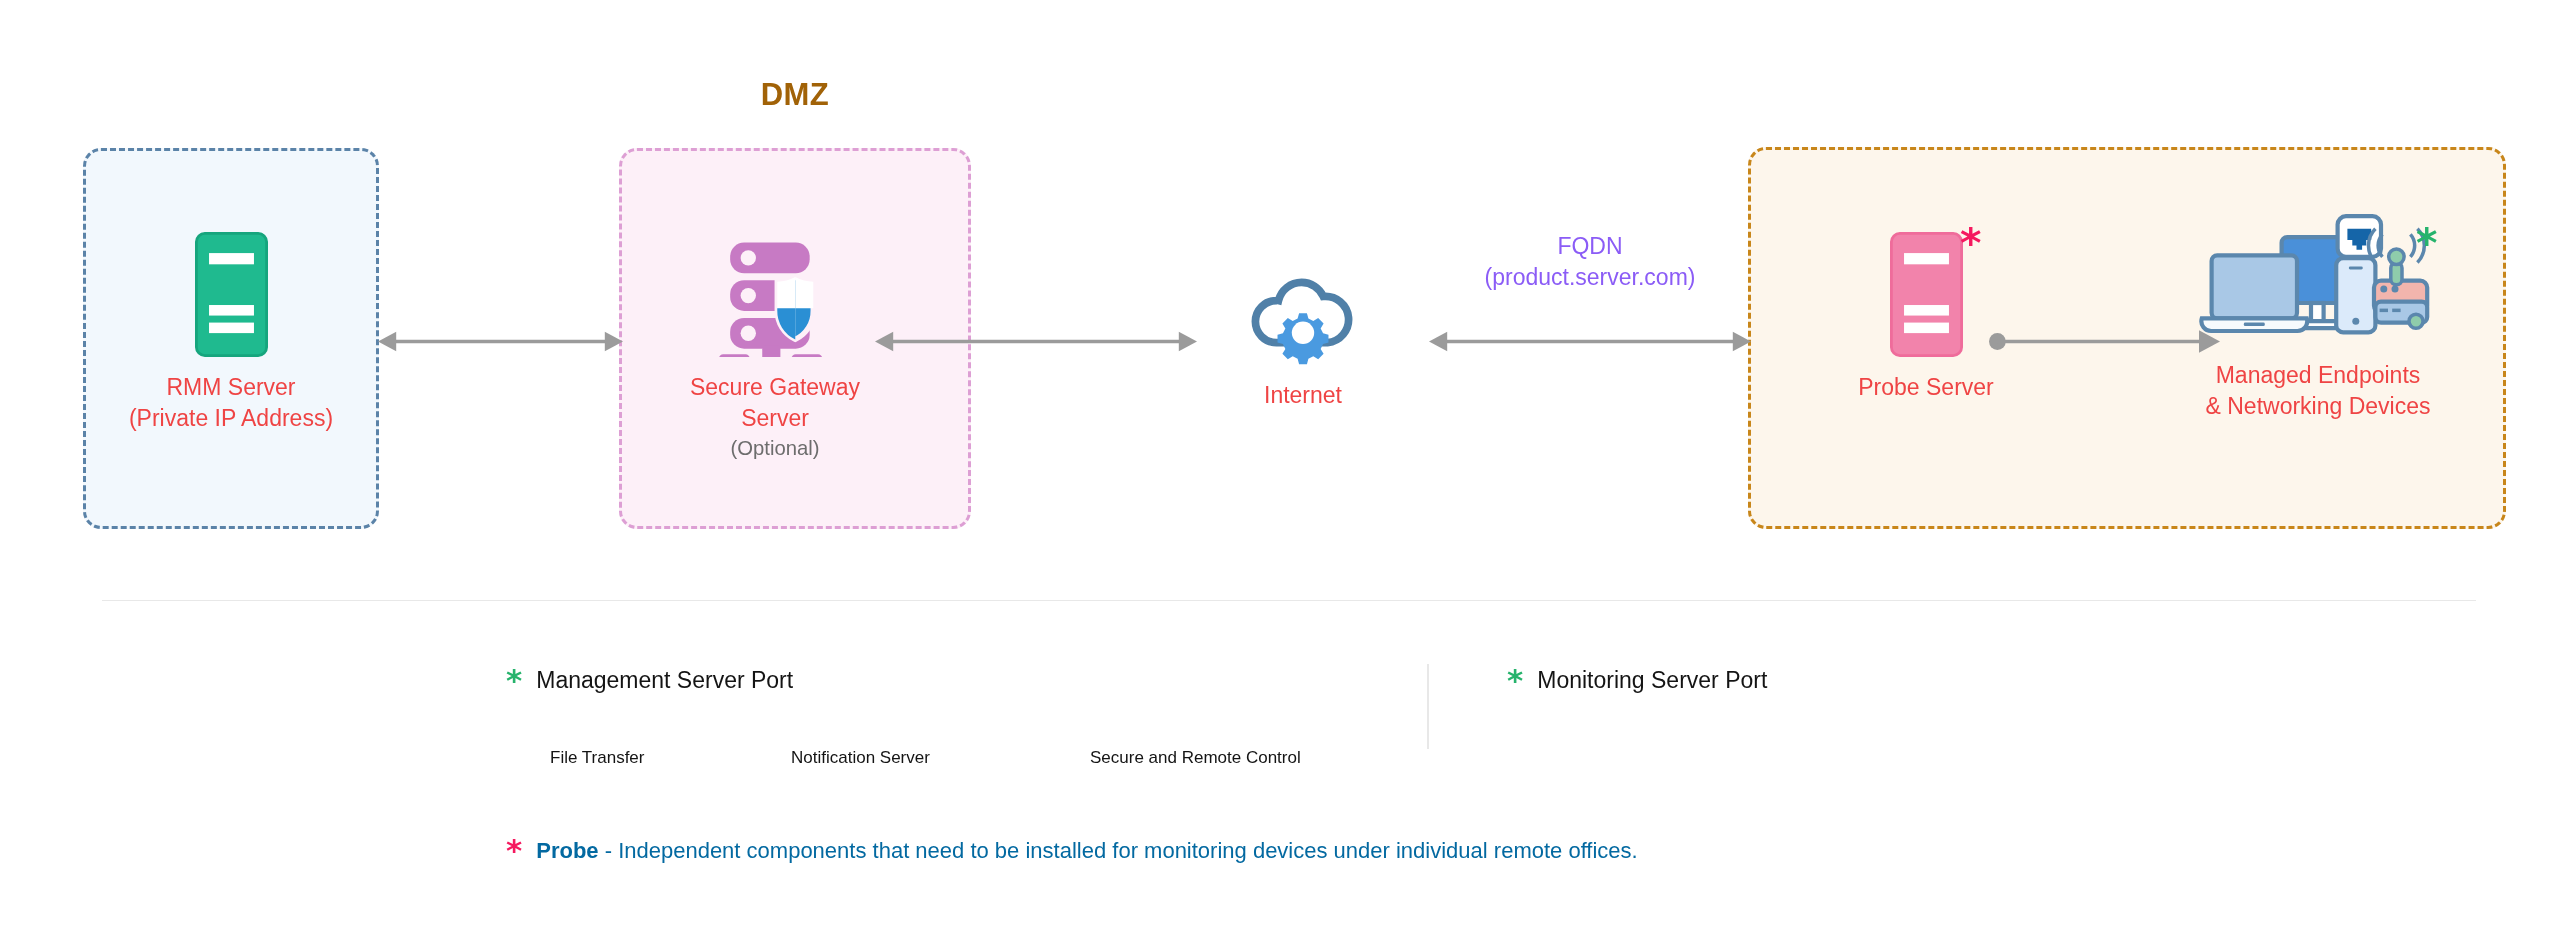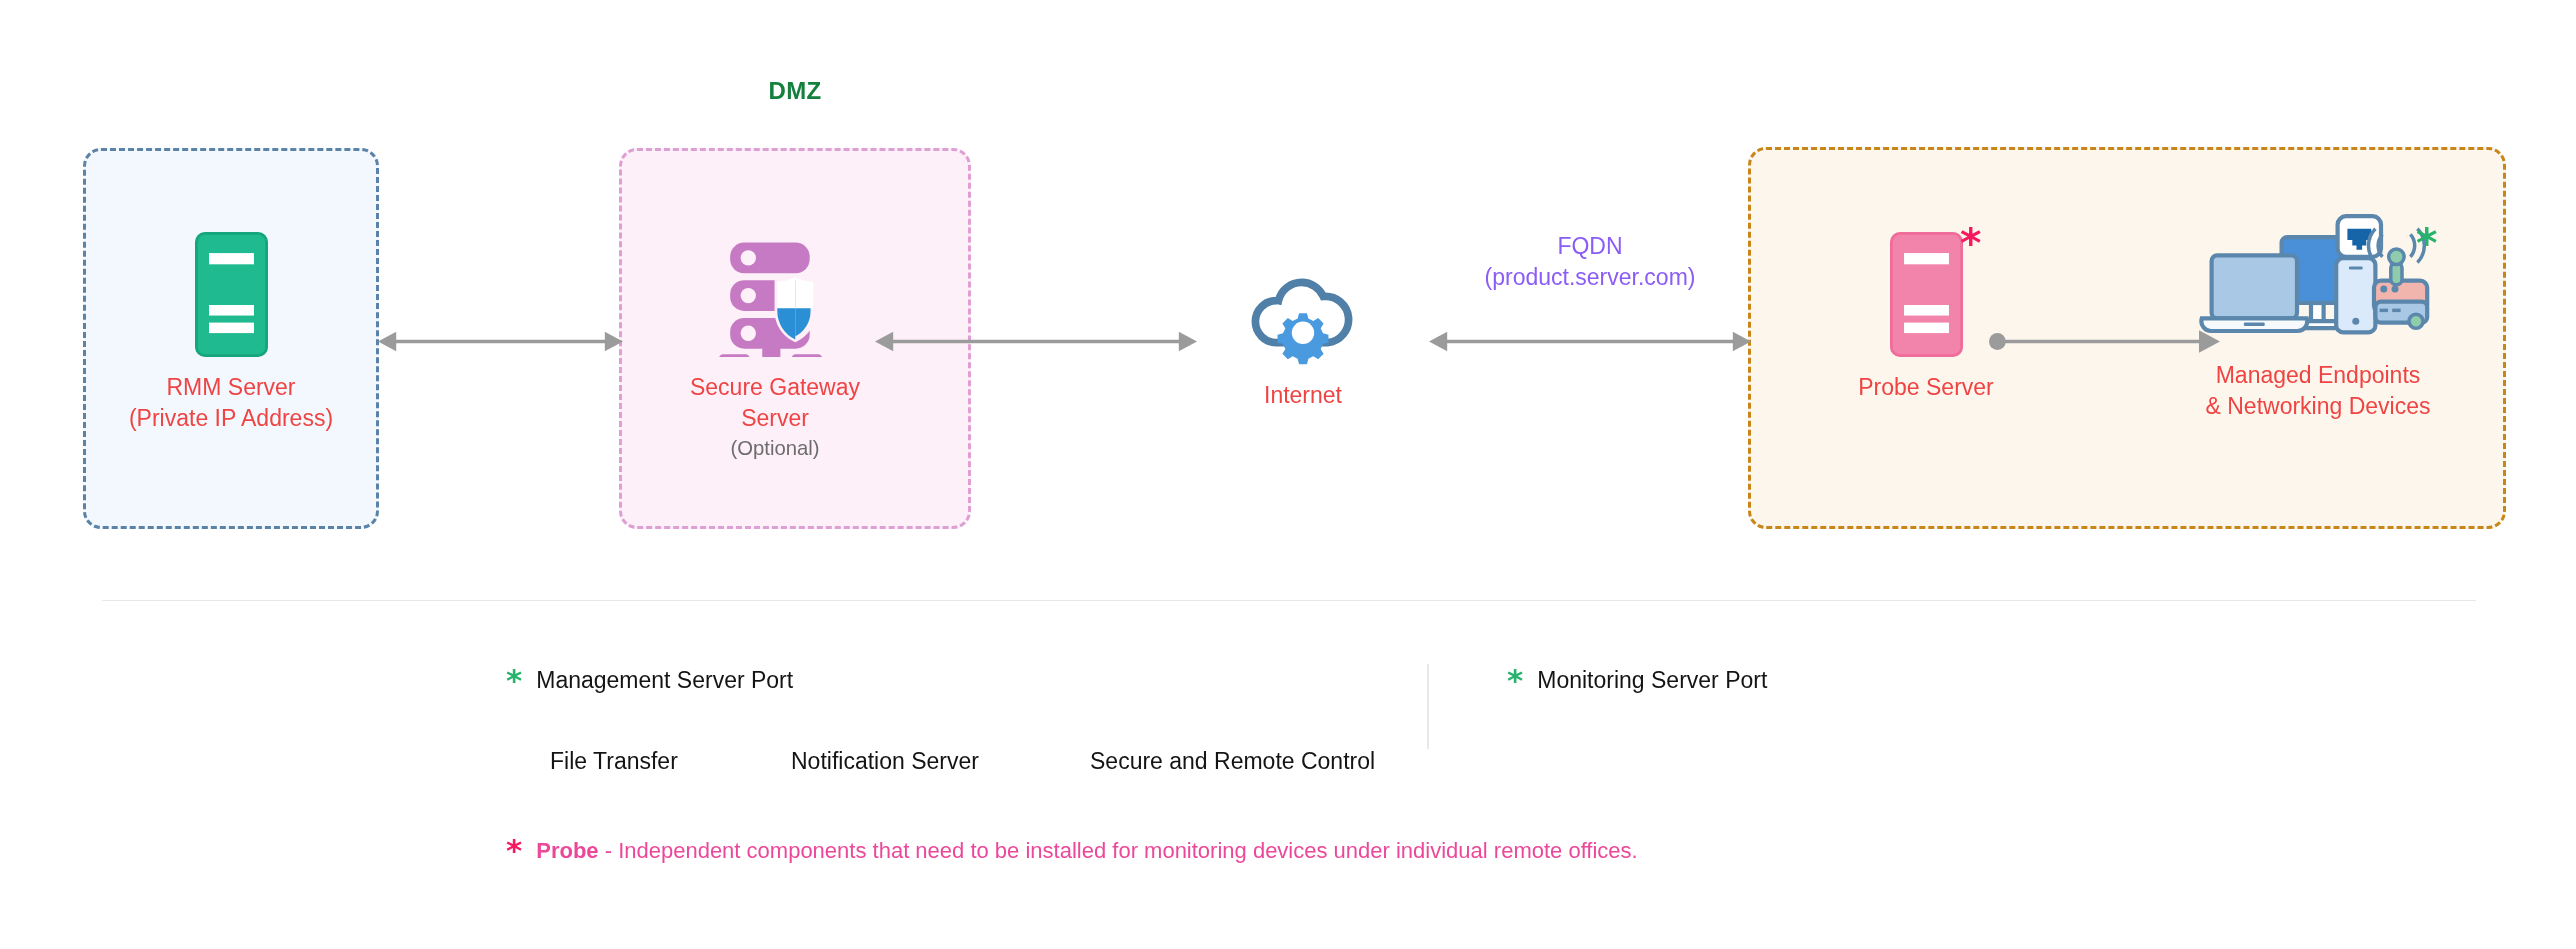--- a/index.html
+++ b/index.html
@@ -35,23 +35,23 @@
   .zone-remote {
     left: 1748px; top: 147px; width: 758px; height: 382px;
     background: #fdf6ec;
     border: 3.5px dashed #c8861a;
   }
 
   .dmz-title {
     position: absolute;
     left: 619px; top: 77px; width: 352px;
     text-align: center;
-    font-size: 24px;
+    font-size: 31px;
     font-weight: 700;
-    color: #15803d;
+    color: #a16207;
     letter-spacing: 0.4px;
   }
 
   
   .node {
     position: absolute;
     text-align: center;
   }
   .node-icon {
     display: flex;
@@ -134,40 +134,40 @@
     color: #26b36c;
   }
   .legend-item .txt {
     font-size: 23px;
     color: #141414;
   }
   .legend-mgmt { left: 506px;  top: 665px; }
   .legend-mon  { left: 1507px; top: 665px; }
 
   .port-row { position: absolute; top: 748px; }
-  .port-row .txt { font-size: 23px; color: #141414; white-space: nowrap; }
+  .port-row .txt { font-size: 17px; color: #141414; white-space: nowrap; }
   .port-file   { left: 550px; }
   .port-notif  { left: 791px; }
   .port-tools  { left: 1090px; }
 
   .footnote {
     position: absolute;
     left: 506px; top: 835px;
     display: flex;
     align-items: center;
     gap: 14px;
   }
   .footnote .mark {
     font-size: 31px;
     line-height: 1;
     font-weight: 700;
     font-family: "DejaVu Sans", sans-serif;
     color: #f5195f;
   }
-  .footnote .txt { font-size: 22px; color: #ec4899; white-space: nowrap; }
+  .footnote .txt { font-size: 22px; color: #0369a1; white-space: nowrap; }
   .footnote .txt b { font-weight: 700; }
 </style>
 </head>
 <body>
 
 <div id="stage">
 
   <div class="dmz-title">DMZ</div>
 
   <div class="zone zone-rmm"></div>

